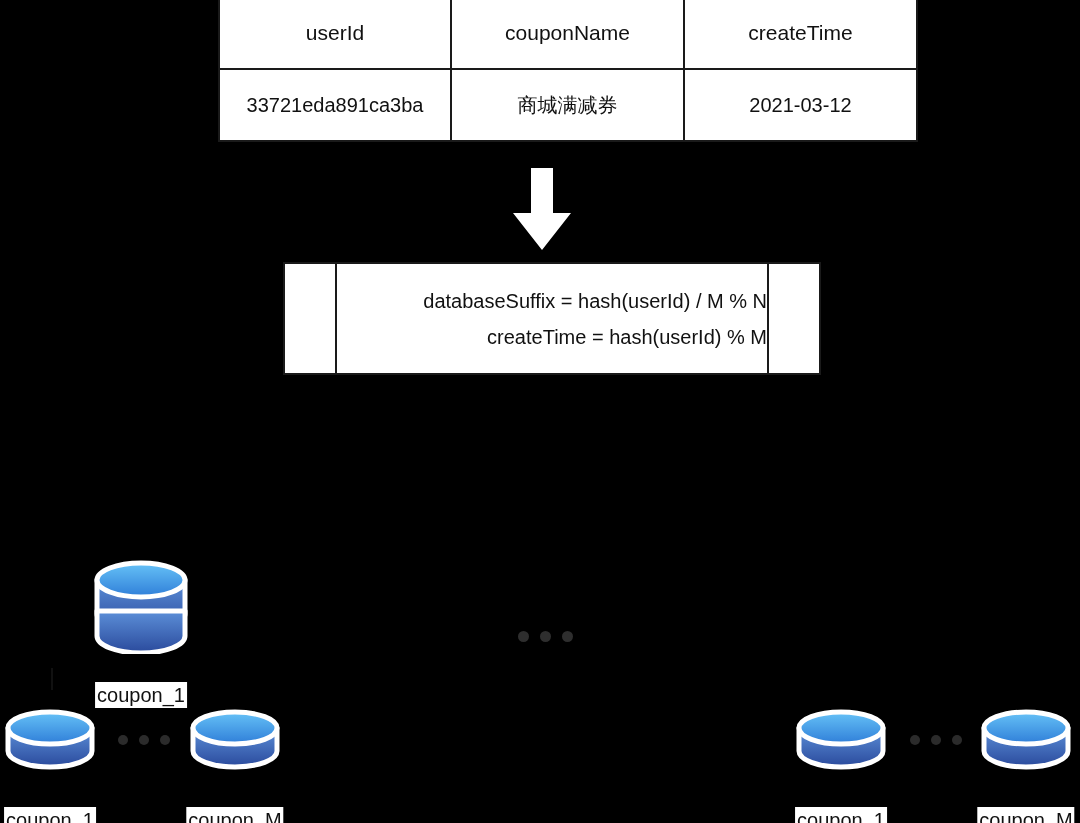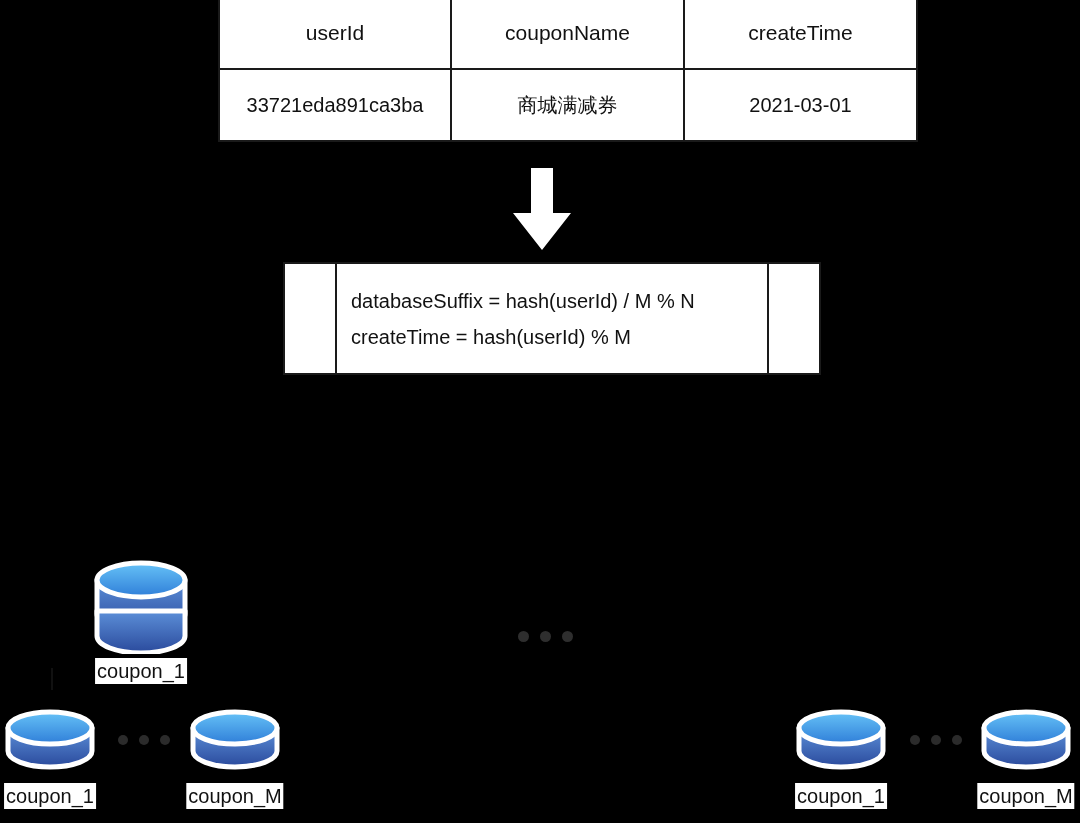--- a/index.html
+++ b/index.html
@@ -77,20 +77,21 @@
   .formula-cell-main {
     flex: 1;
     background: #ffffff;
     border: 2px solid #1a1a1a;
     box-sizing: border-box;
     display: flex;
     flex-direction: column;
     justify-content: center;
     padding-left: 14px;
     gap: 14px;
+    align-items: flex-end;
   }
   .formula-line {
     color: #111111;
     font-size: 20px;
     line-height: 22px;
     white-space: nowrap;
     font-family: "Liberation Sans", sans-serif;
   }
 
   
@@ -103,20 +104,21 @@
   }
   .node .node-label {
     position: absolute;
     background: #ffffff;
     color: #111111;
     font-size: 20px;
     line-height: 24px;
     white-space: nowrap;
     padding: 1px 2px;
     font-family: "Liberation Sans", sans-serif;
+    margin-top: 24px;
   }
 
   
   .db-node { width: 104px; height: 96px; }
   .db-node .node-label {
     left: 50%;
     transform: translateX(-50%);
     top: 100px;
   }
   
@@ -164,21 +166,21 @@
   <table class="record-table">
     <tbody>
         <tr class="header-row">
       <td class="col-a">userId</td>
       <td class="col-b">couponName</td>
       <td class="col-c">createTime</td>
     </tr>
     <tr class="value-row">
       <td class="col-a">33721eda891ca3ba</td>
       <td class="col-b">商城满减券</td>
-      <td class="col-c">2021-03-01</td>
+      <td class="col-c">2021-03-12</td>
     </tr>
   </tbody>
     </table>
 
   <svg class="down-arrow" viewBox="0 0 68 82">
     <polygon points="23,0 45,0 45,45 63,45 34,82 5,45 23,45" fill="#ffffff"></polygon>
   </svg>
 
   <div class="formula-wrap">
     <div class="formula-cell-side left"></div>

